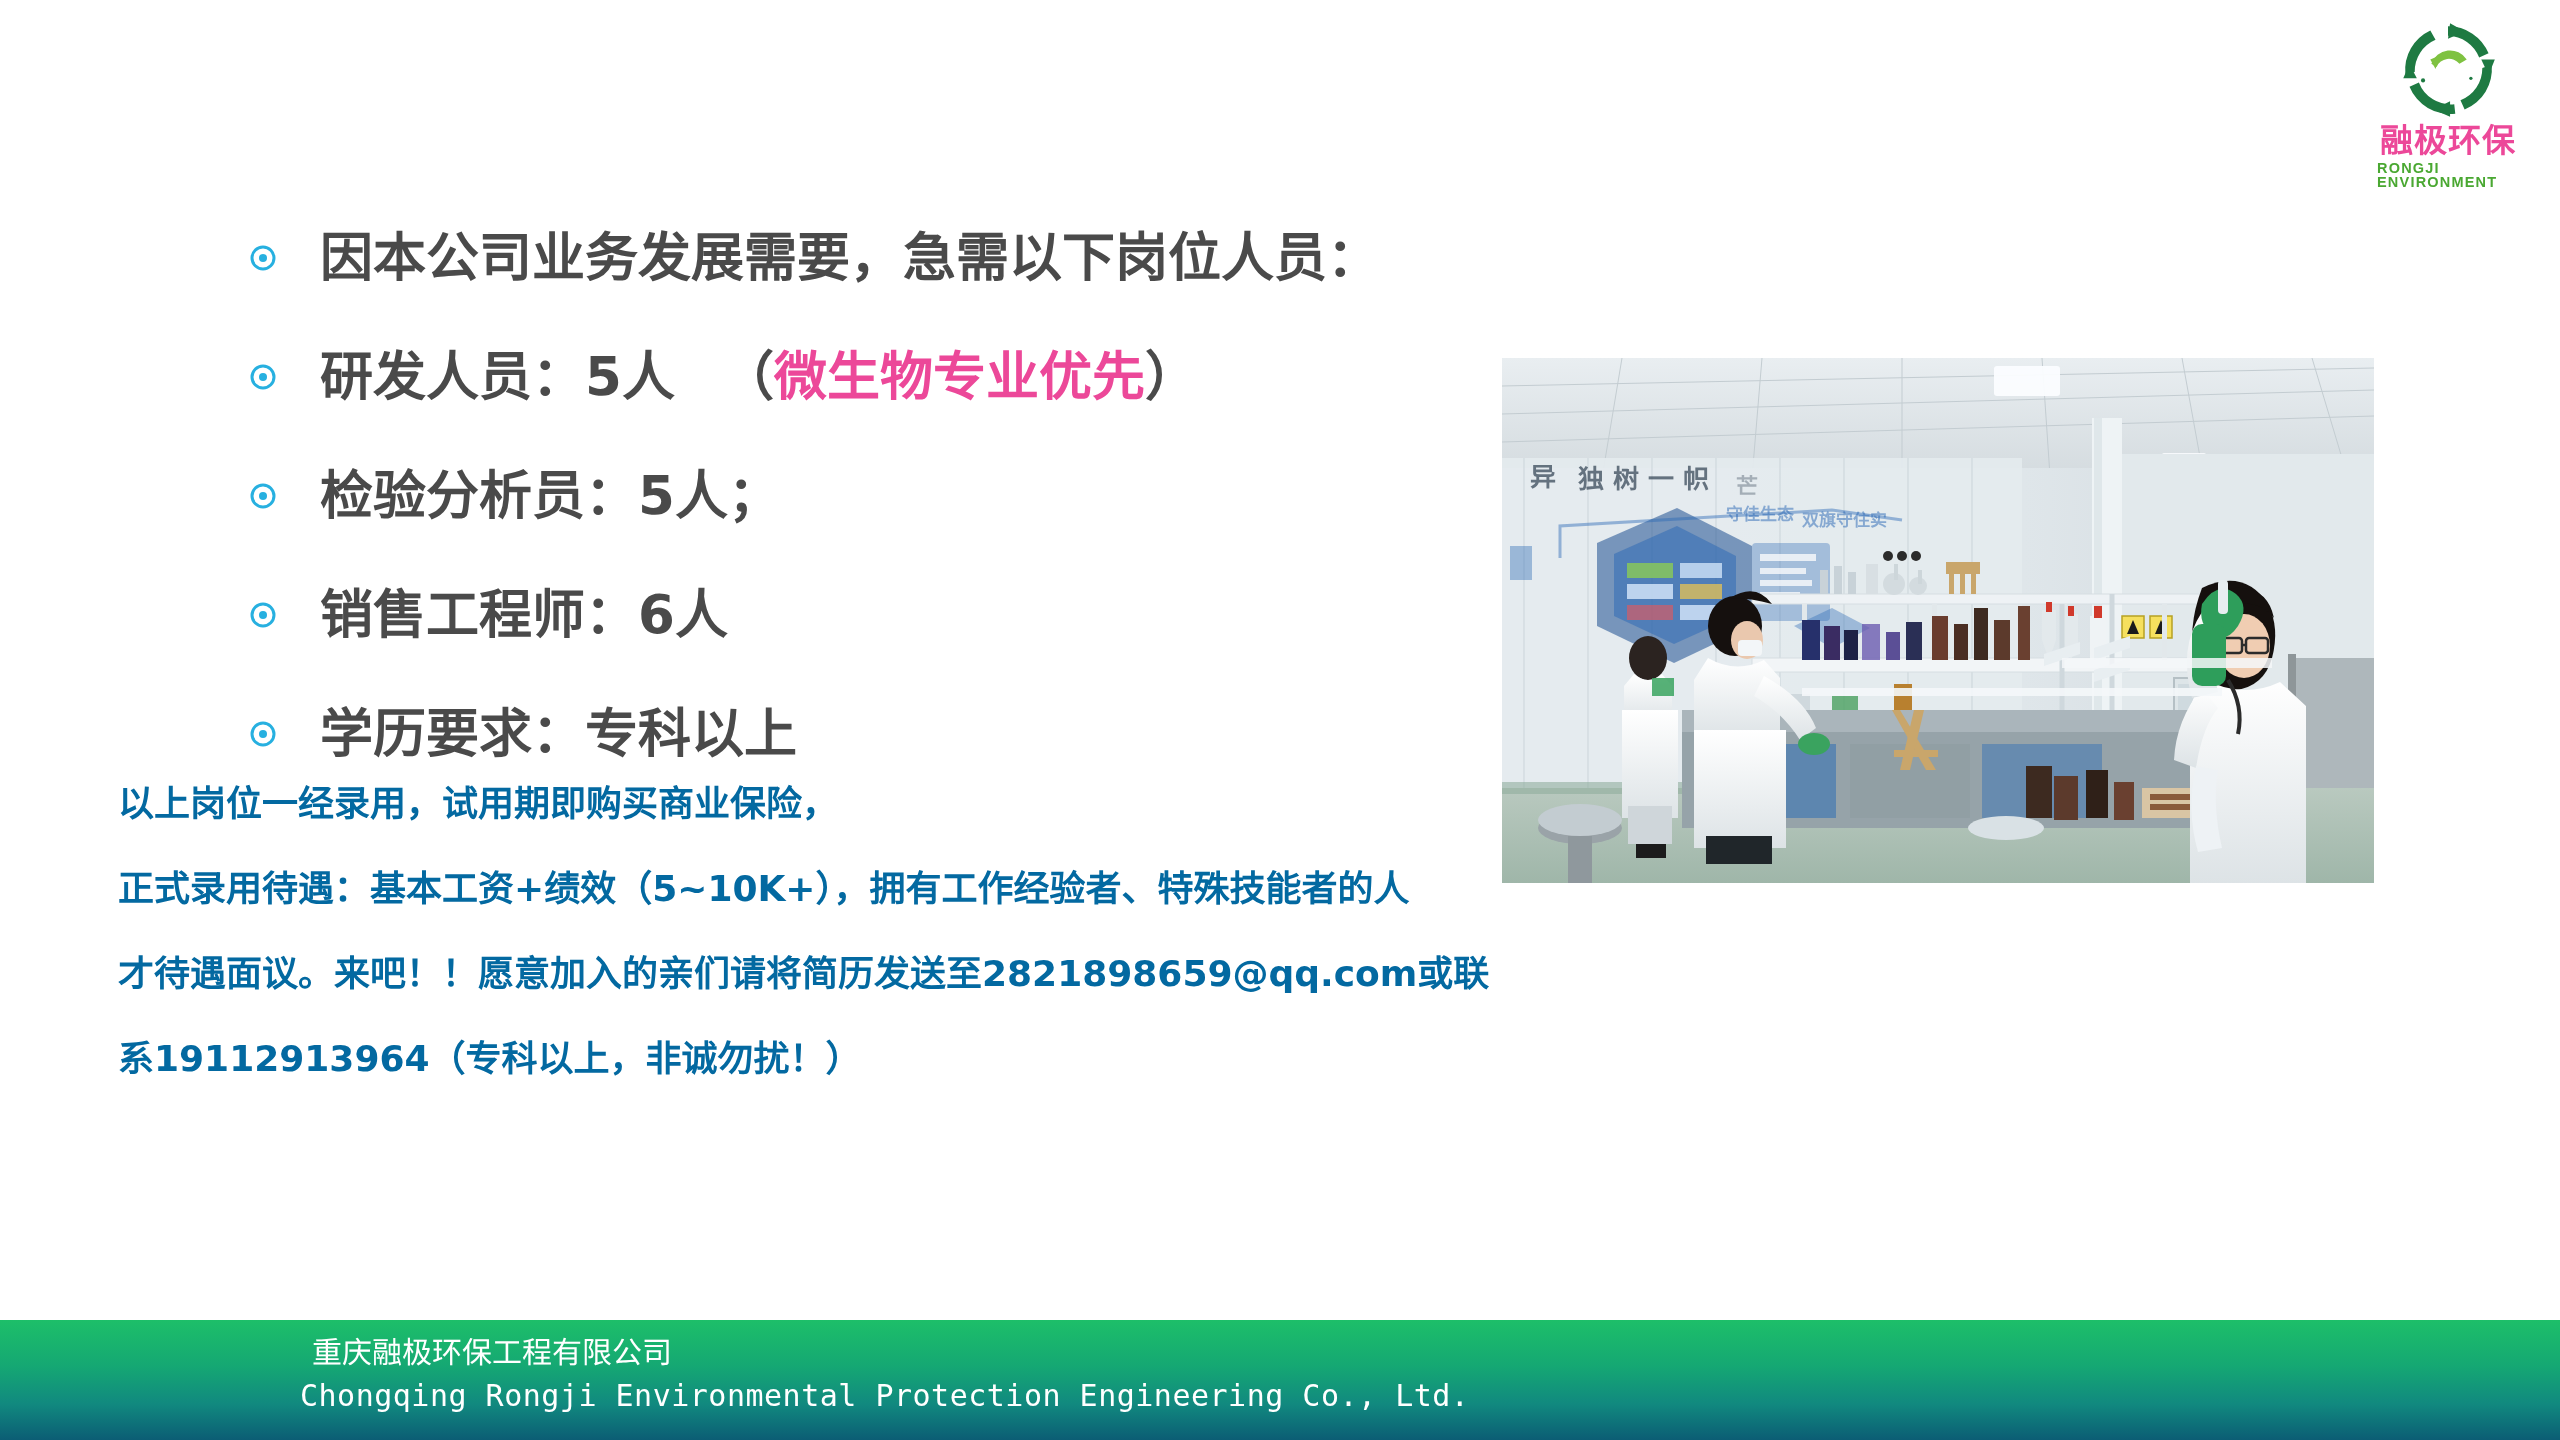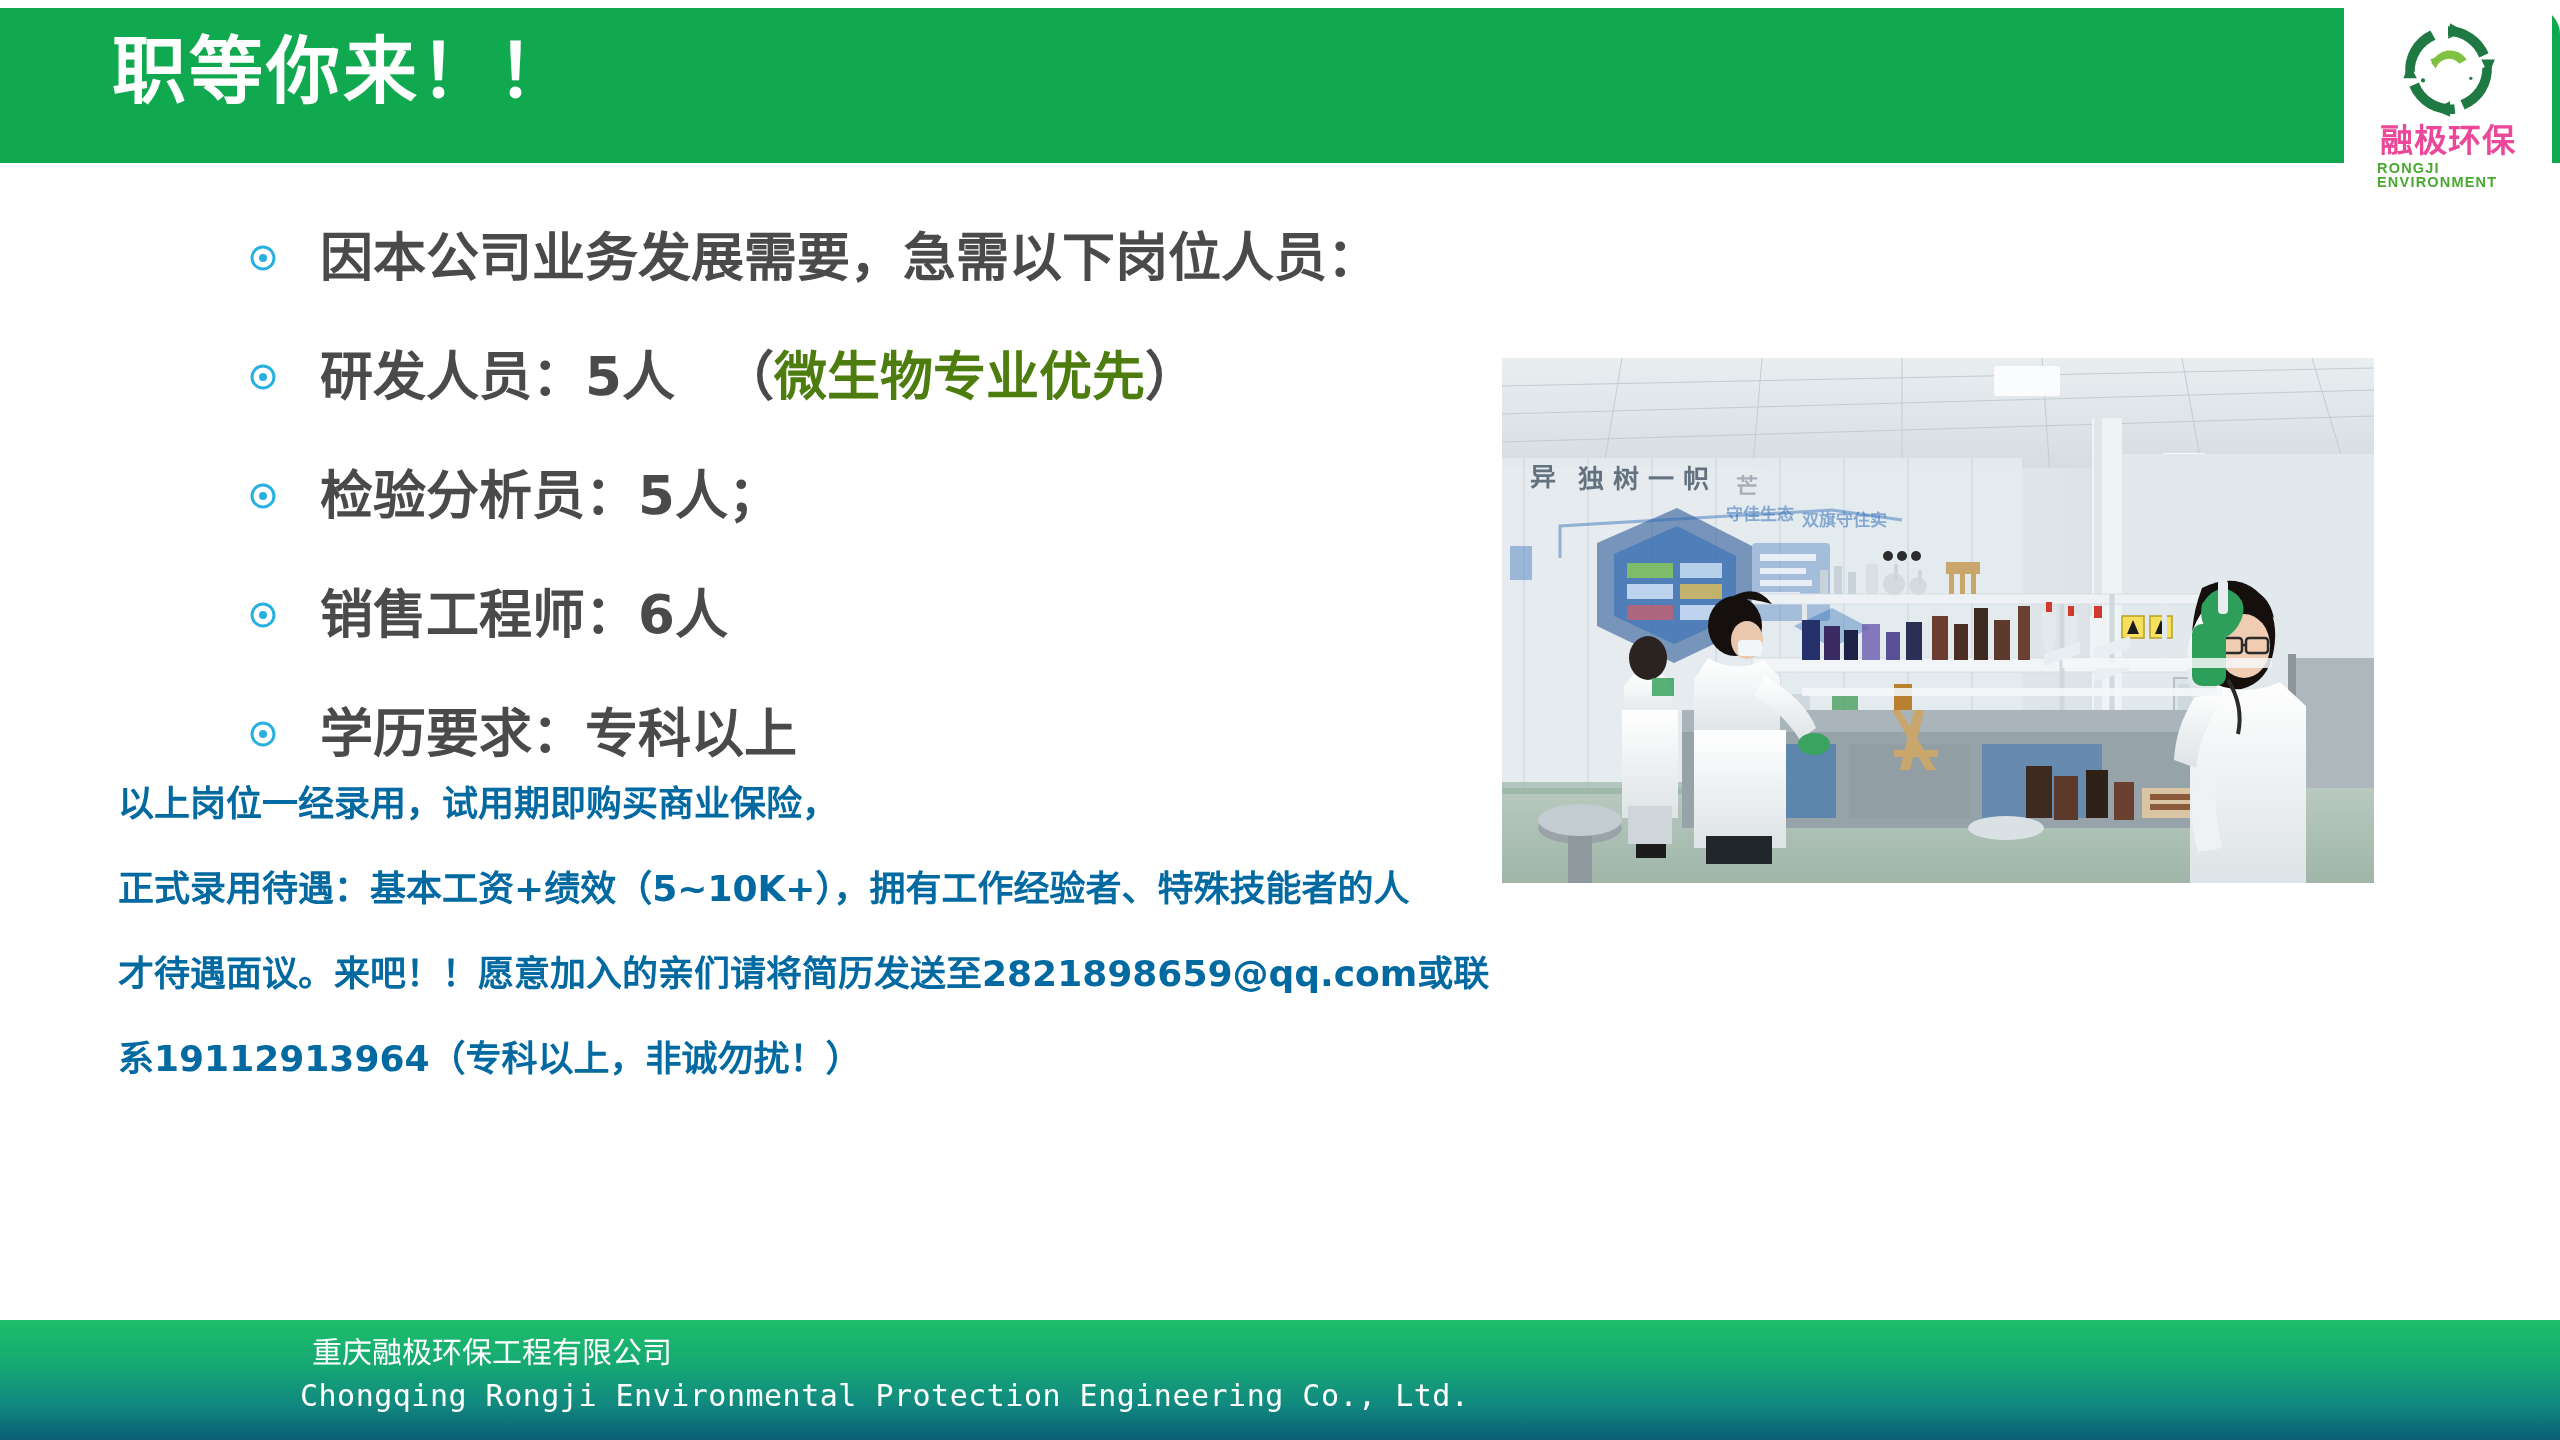--- a/index.html
+++ b/index.html
@@ -110,21 +110,21 @@
 
   .bullet-text {
     font-size: 53px;
     font-weight: 700;
     color: #4a4a4a;
     white-space: nowrap;
     line-height: 1;
     font-family: "DejaVu Sans", "Liberation Sans", sans-serif;
   }
   .bullet-text .red {
-    color: #4d7c0f;
+    color: #ec4899;
   }
   .bullet-text .dark {
     color: #4a4a4a;
   }
   .gap {
     display: inline-block;
     width: 46px;
   }
 
   
@@ -185,23 +185,20 @@
     font-family: "DejaVu Sans Mono", "Liberation Mono", monospace;
     letter-spacing: 0.5px;
     white-space: nowrap;
   }
 </style>
 </head>
 <body>
 
 <div class="slide">
 
-  <div class="header-bar">
-    <div class="header-title">职等你来！！</div>
-  </div>
 
   <div class="logo-box">
     <span class="logo-mark">
       <svg viewBox="0 0 100 100" xmlns="http://www.w3.org/2000/svg">
 
         <path d="M50 8 A42 42 0 0 1 89 34 L80 38 A33 33 0 0 0 50 17 Z" fill="#1e7a42"></path>
         <path d="M92 45 A42 42 0 0 1 66 88 L62 79 A33 33 0 0 0 83 48 Z" fill="#1e7a42"></path>
         <path d="M57 92 A42 42 0 0 1 13 66 L22 62 A33 33 0 0 0 56 83 Z" fill="#1e7a42"></path>
         <path d="M9 54 A42 42 0 0 1 33 12 L38 21 A33 33 0 0 0 18 52 Z" fill="#1e7a42"></path>
 

